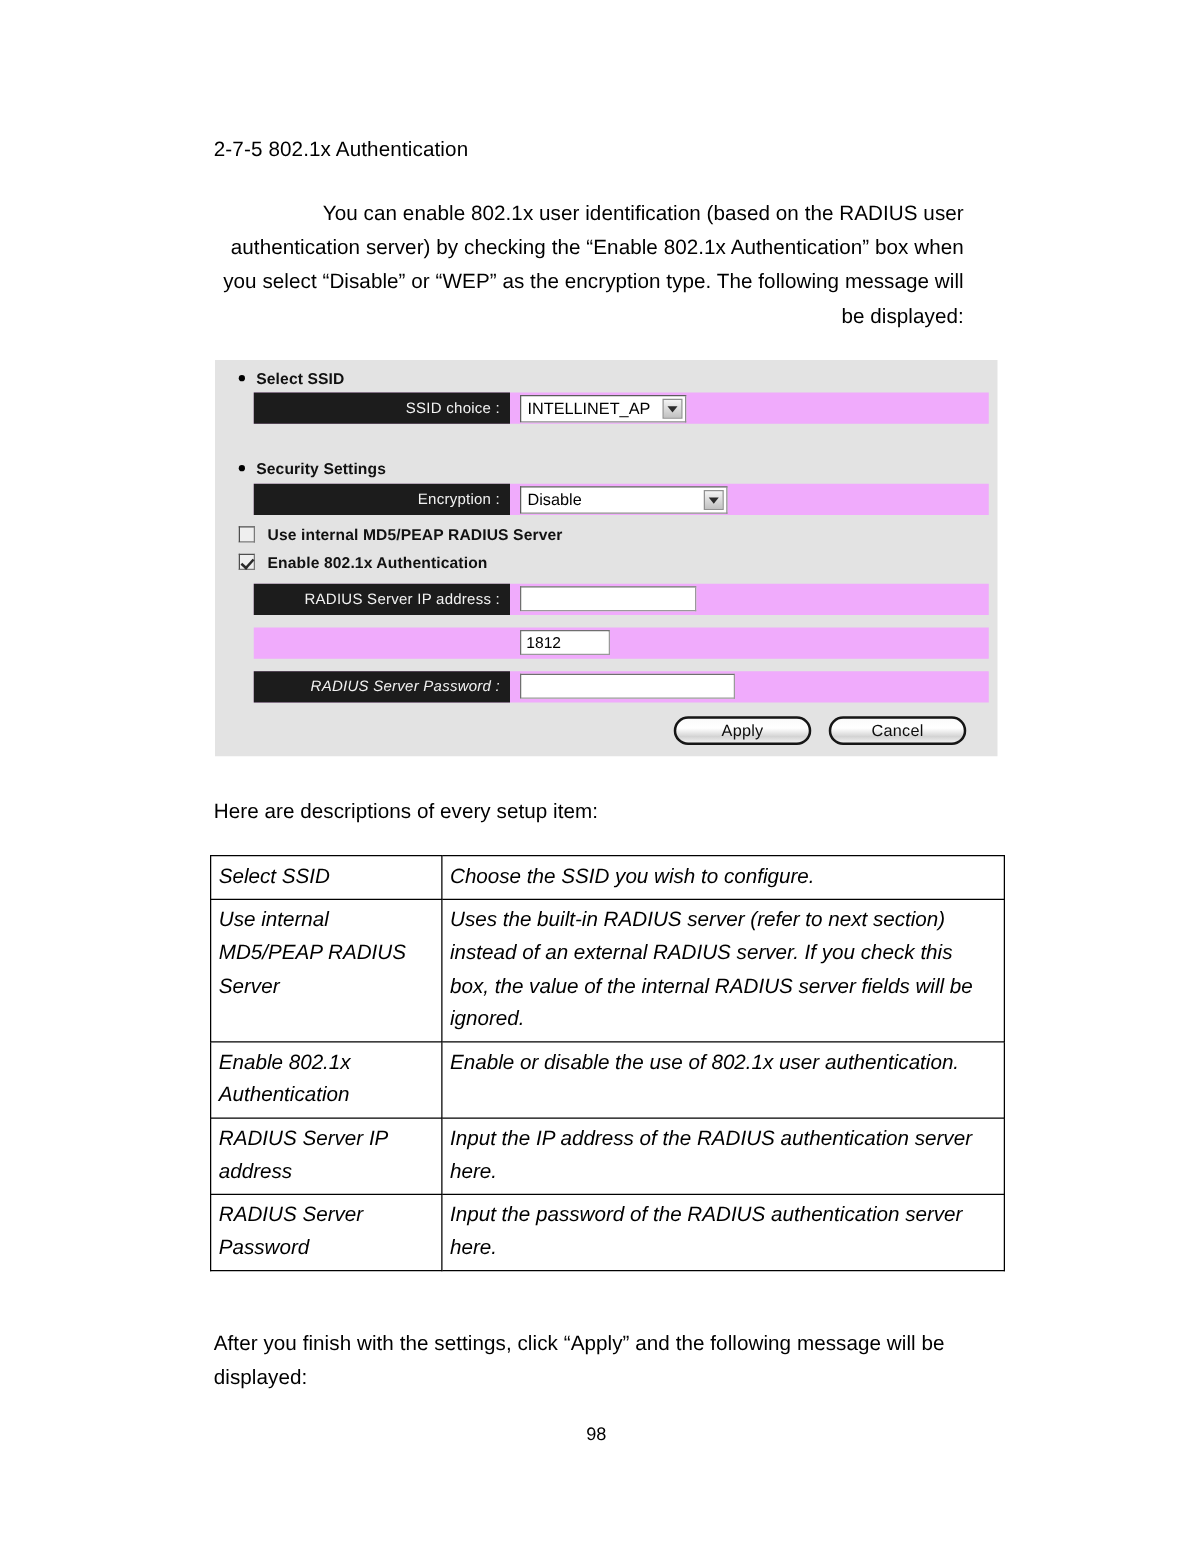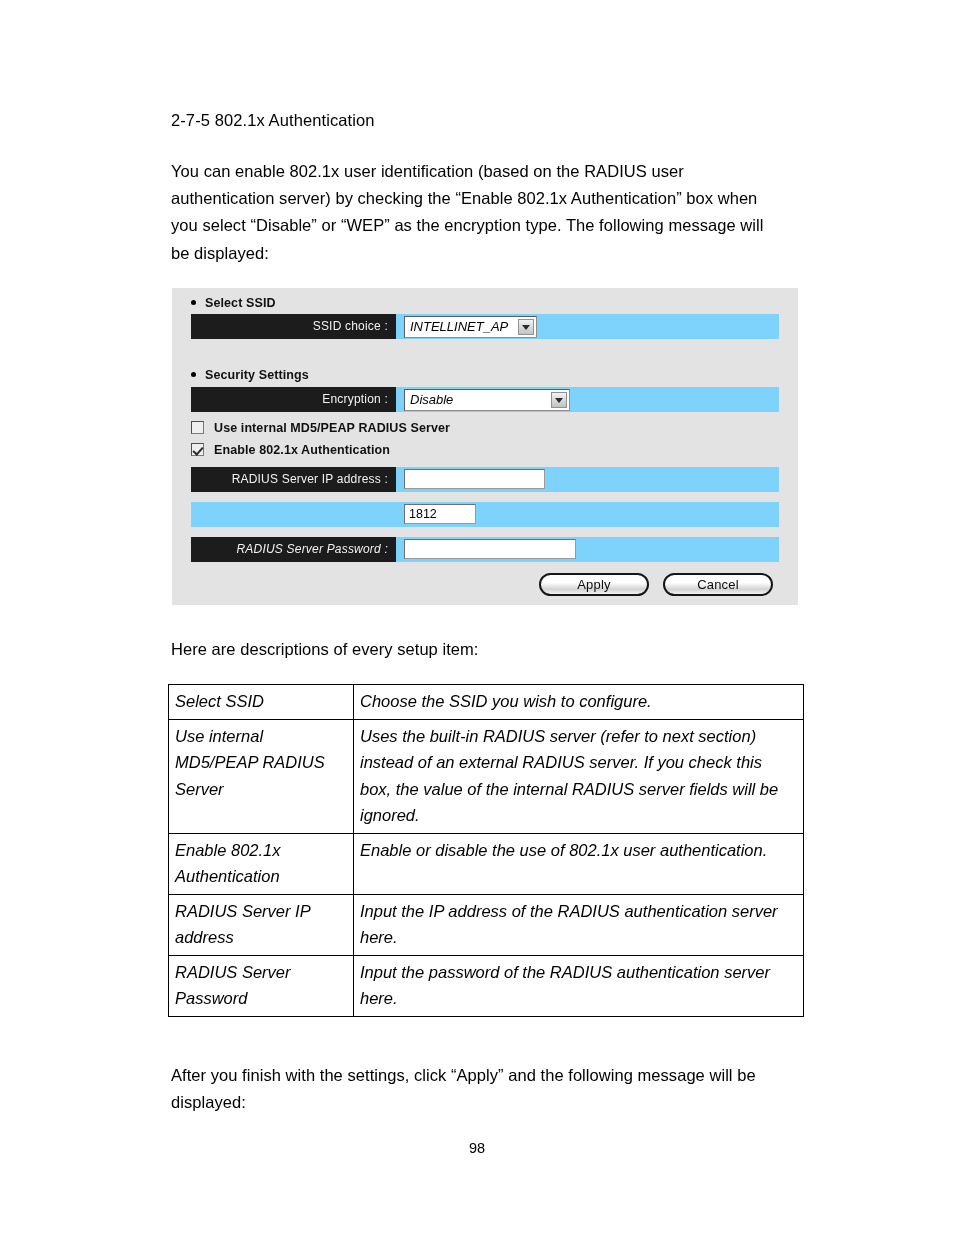--- a/index.html
+++ b/index.html
@@ -26,21 +26,21 @@
     letter-spacing: 0.1px;
     white-space: nowrap;
   }
   .doc-para {
     position: absolute;
     left: 171px;
     font-size: 16.5px;
     line-height: 27.2px;
     letter-spacing: 0.05px;
   }
-  #intro-paragraph { top: 158px; width: 600px; }
+  #intro-paragraph { top: 158px; width: 600px; text-align: right; }
   #descriptions-lead { top: 636px; width: 600px; }
   #closing-paragraph { top: 1062px; width: 590px; }
 
   .page-number {
     position: absolute;
     left: 0;
     top: 1140px;
     width: 954px;
     text-align: center;
     font-size: 14.5px;
@@ -75,24 +75,24 @@
     background: #000;
     border-radius: 50%;
     vertical-align: middle;
     margin-right: 9px;
     margin-bottom: 2px;
   }
 
   
   .form-row {
     position: absolute;
-    left: 19px;
+    left: 31px;
     width: 588px;
     height: 25px;
-    background: #7dd3fc;
+    background: #f0abfc;
   }
   .form-row .lbl {
     position: absolute;
     left: 0; top: 0;
     width: 205px;
     height: 25px;
     background: #1c1c1c;
     color: #f2f2f2;
     font-size: 12px;
     line-height: 25px;
@@ -136,21 +136,20 @@
     border: 1px solid #8d8d8d;
     border-top-color: #5d5d5d;
     border-left-color: #5d5d5d;
     box-sizing: border-box;
     font-size: 13px;
     line-height: 20px;
     padding-left: 5px;
     color: #000;
     white-space: nowrap;
     overflow: hidden;
-    font-style: italic;
   }
   .sel.w-ssid { width: 133px; }
   .sel.w-enc { width: 166px; }
   .sel .arrow {
     position: absolute;
     right: 2px;
     top: 2px;
     width: 16px;
     height: 16px;
     background: linear-gradient(#f3f3f3, #c2c2c2);

